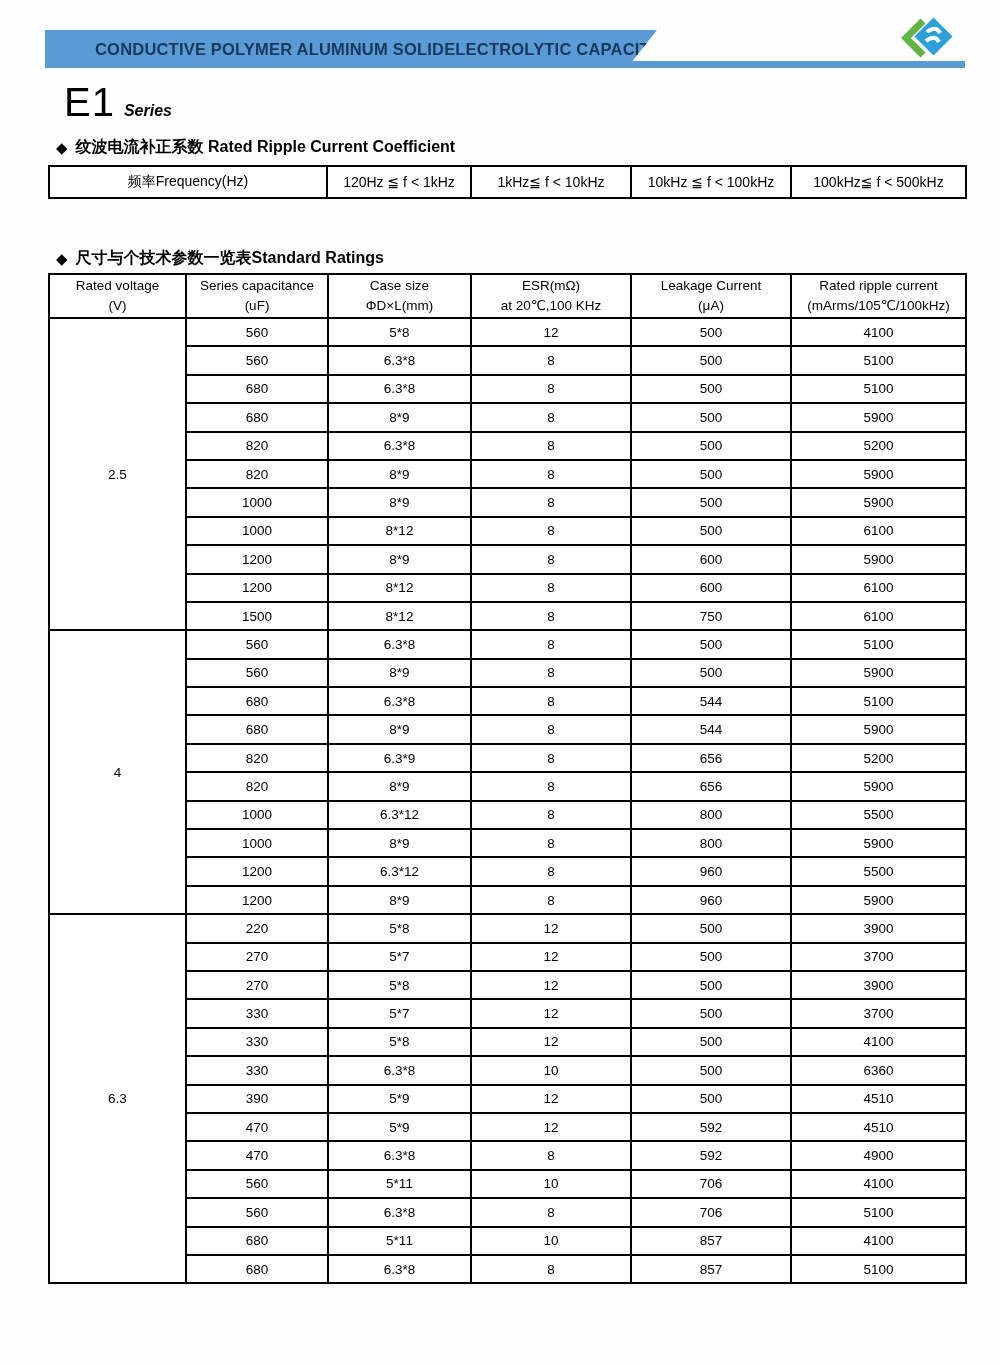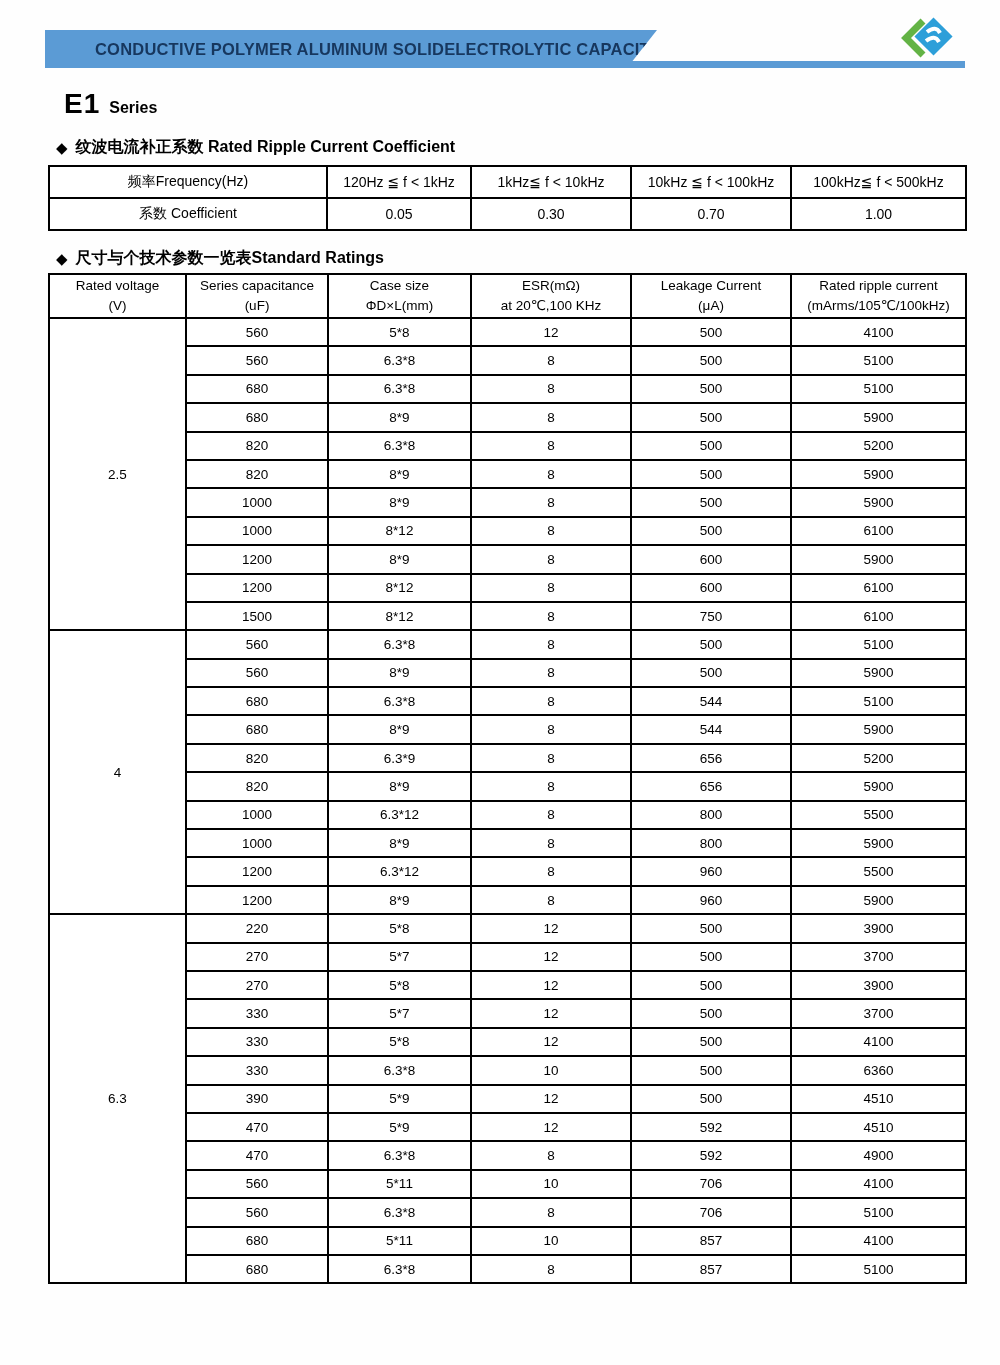--- a/index.html
+++ b/index.html
@@ -35,22 +35,22 @@
     width: 355px; height: 7px;
     background: #5b9bd5;
   }
   .logo {
     position: absolute; left: 896px; top: 12px;
     width: 64px; height: 58px;
   }
 
   
   .series { position: absolute; left: 64px; top: 80px; display: flex; align-items: baseline; }
-  .series-name { font-size: 28px; font-weight: bold; letter-spacing: 1px; margin-top: 8px; }
-  .series-suffix { font-size: 16px; font-weight: bold; margin-left: 9px; }
+  .series-name { font-size: 40px; font-weight: normal; letter-spacing: 1px; }
+  .series-suffix { font-size: 16px; font-weight: bold; margin-left: 9px; font-style: italic; }
 
   
   .sec-title {
     position: absolute; left: 56px;
     font-size: 16px; font-weight: bold;
     display: flex; align-items: center; gap: 8px;
     white-space: nowrap;
   }
   .sec-title .bullet { font-size: 15px; }
   .sec1-title { top: 137px; }
@@ -117,27 +117,20 @@
         <col style="width:160px">
         <col style="width:175px">
     </colgroup>
     <tbody>
         <tr>
       <td>频率Frequency(Hz)</td>
       <td>120Hz ≦ f &lt; 1kHz</td>
       <td>1kHz≦ f &lt; 10kHz</td>
       <td>10kHz ≦ f &lt; 100kHz</td>
       <td>100kHz≦ f &lt; 500kHz</td>
-    </tr>
-    <tr>
-      <td>系数 Coefficient</td>
-      <td>0.05</td>
-      <td>0.30</td>
-      <td>0.70</td>
-      <td>1.00</td>
     </tr>
   </tbody>
     </table>
 
   <div class="sec-title sec2-title">
     <span class="bullet">◆</span>
     <span>尺寸与个技术参数一览表Standard Ratings</span>
   </div>
 
   <table class="ratings-table">

